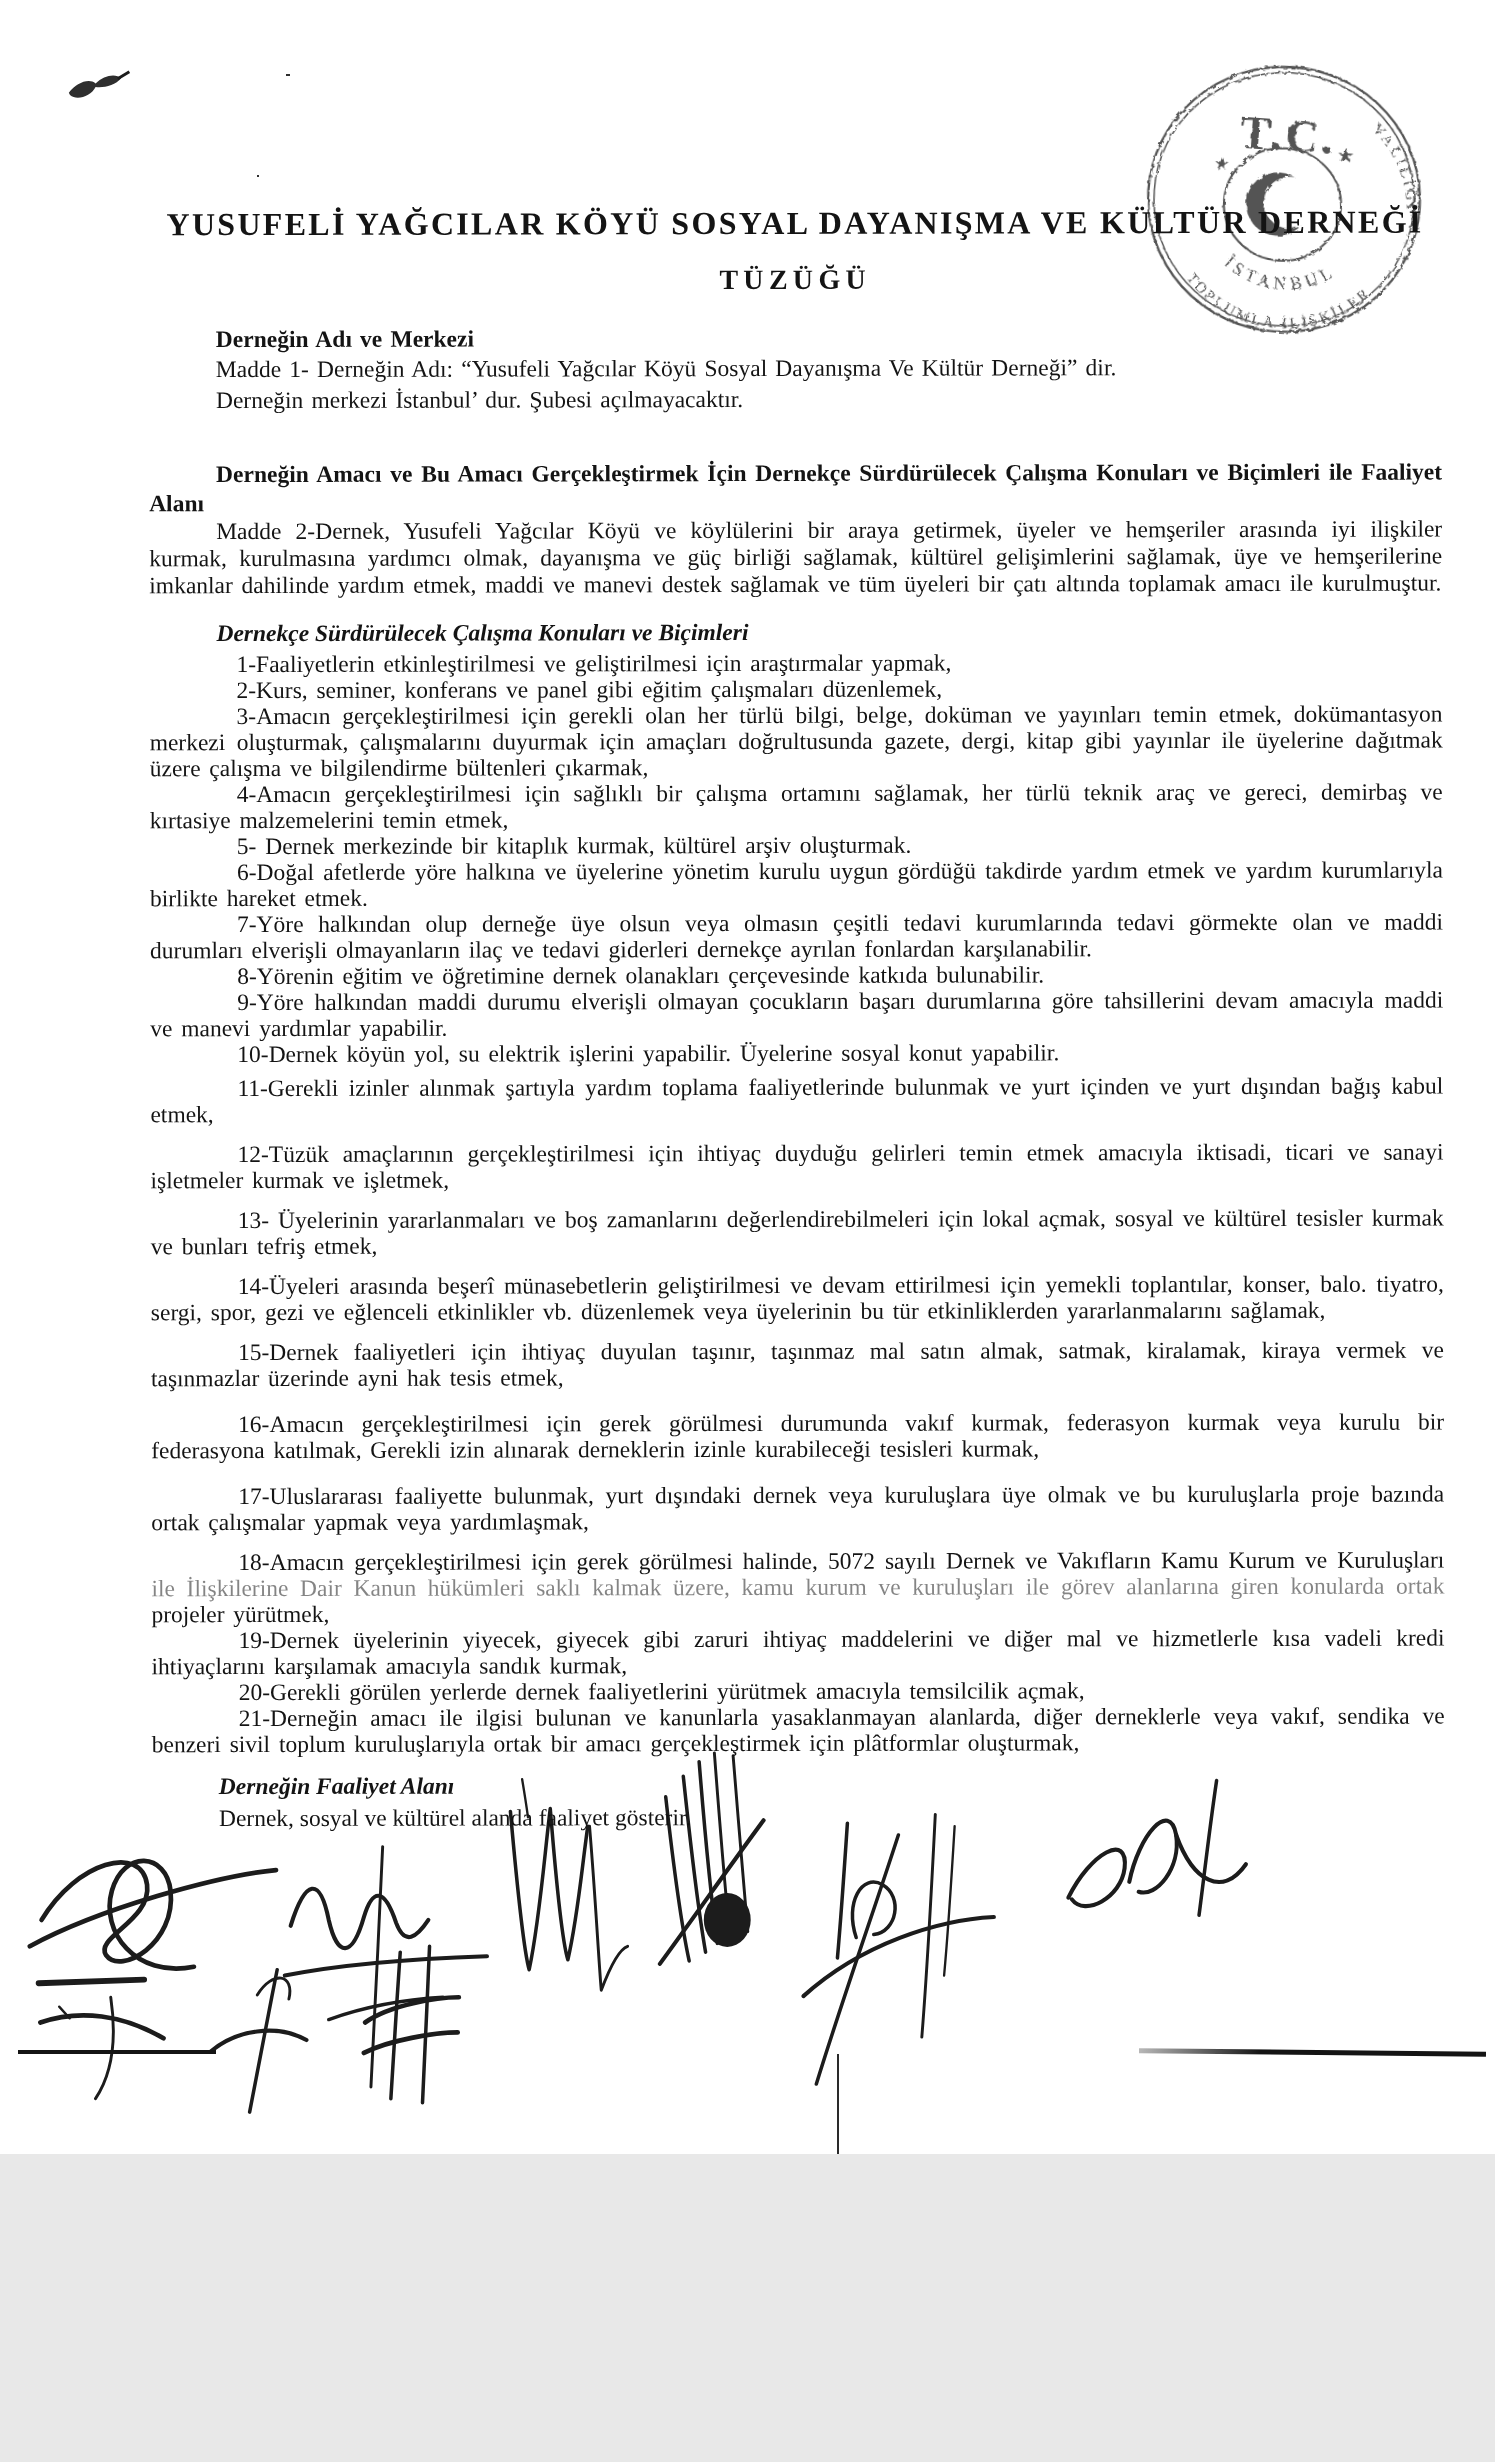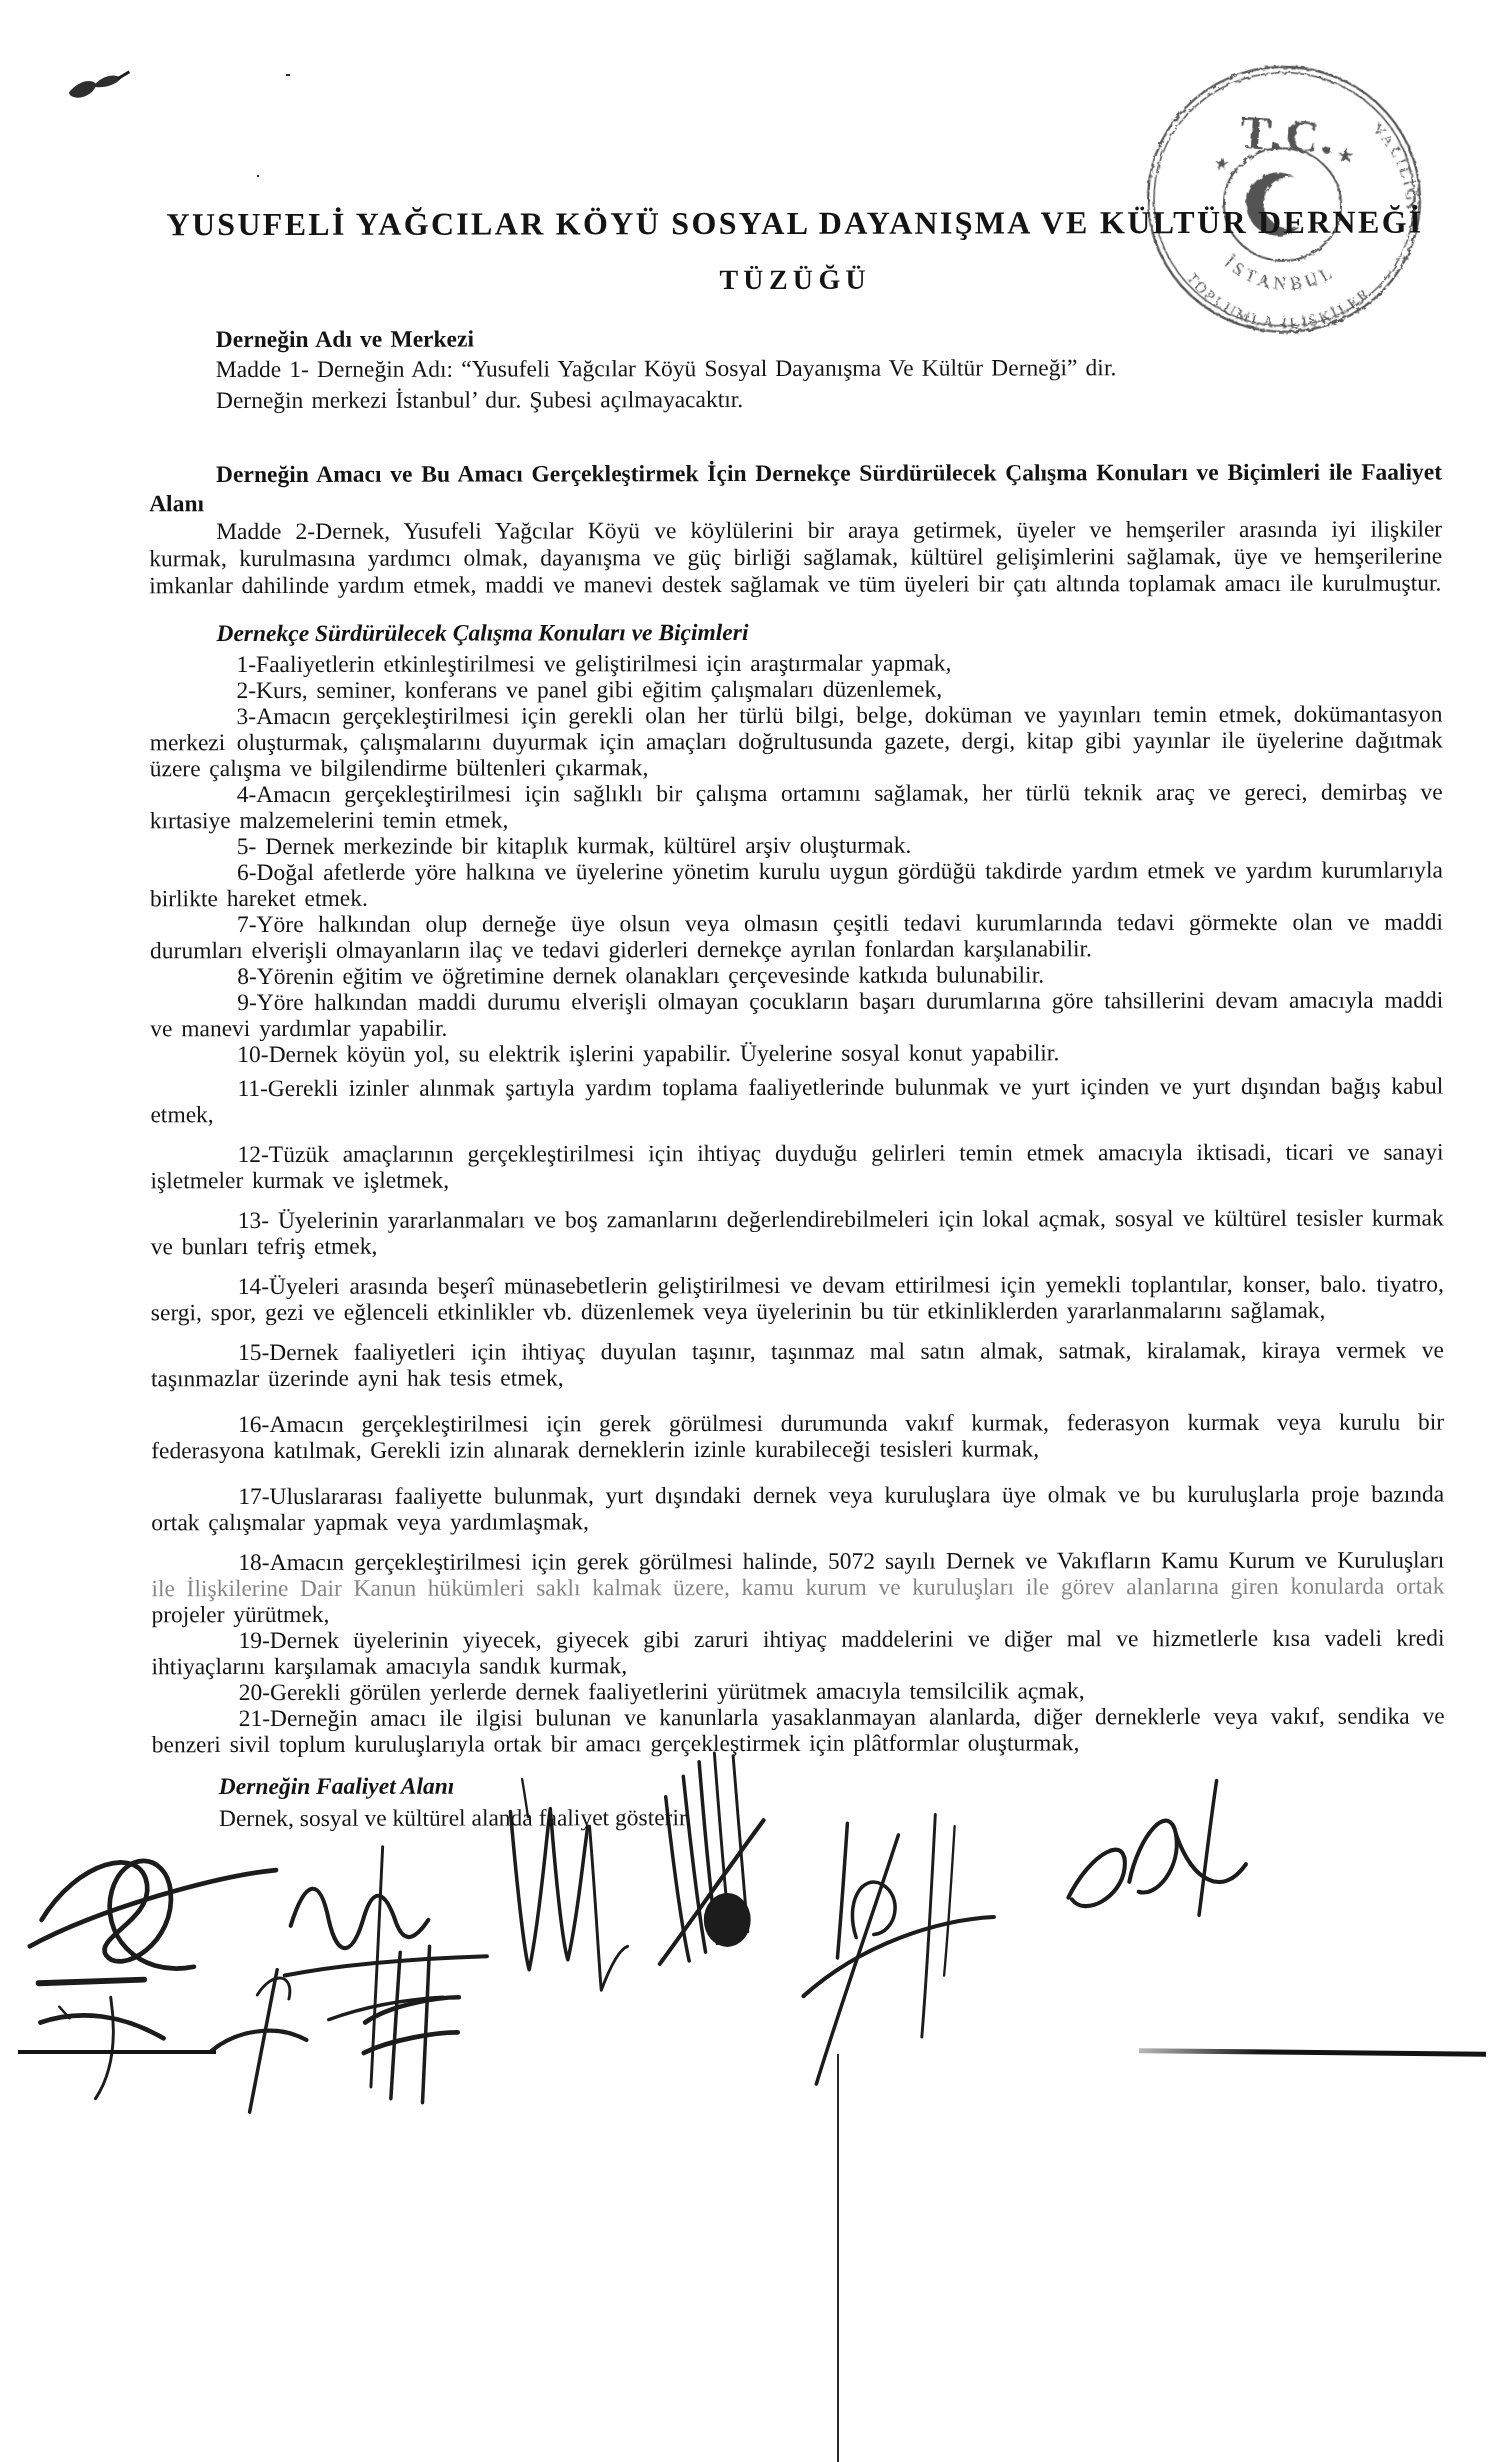--- a/index.html
+++ b/index.html
@@ -1,18 +1,18 @@
 <!DOCTYPE html>
 <html style="font-size:9.4px"><head>
 <meta charset="utf-8">
 <style>
   html,body{margin:0;padding:0;background:#e8e8e8;}
   .page{
     position:relative;
-    width:1495px;height:2462px;
+    width:1495px;height:2154px;
     background:#ffffff;
     overflow:hidden;
     font-family:"Liberation Serif","DejaVu Serif",serif;
     color:#141414;
   }
   .content{
     position:absolute;top:0;left:0;right:0;
     padding:0 52px 0 150px;
     transform:rotate(-0.12deg);
     z-index:3;

